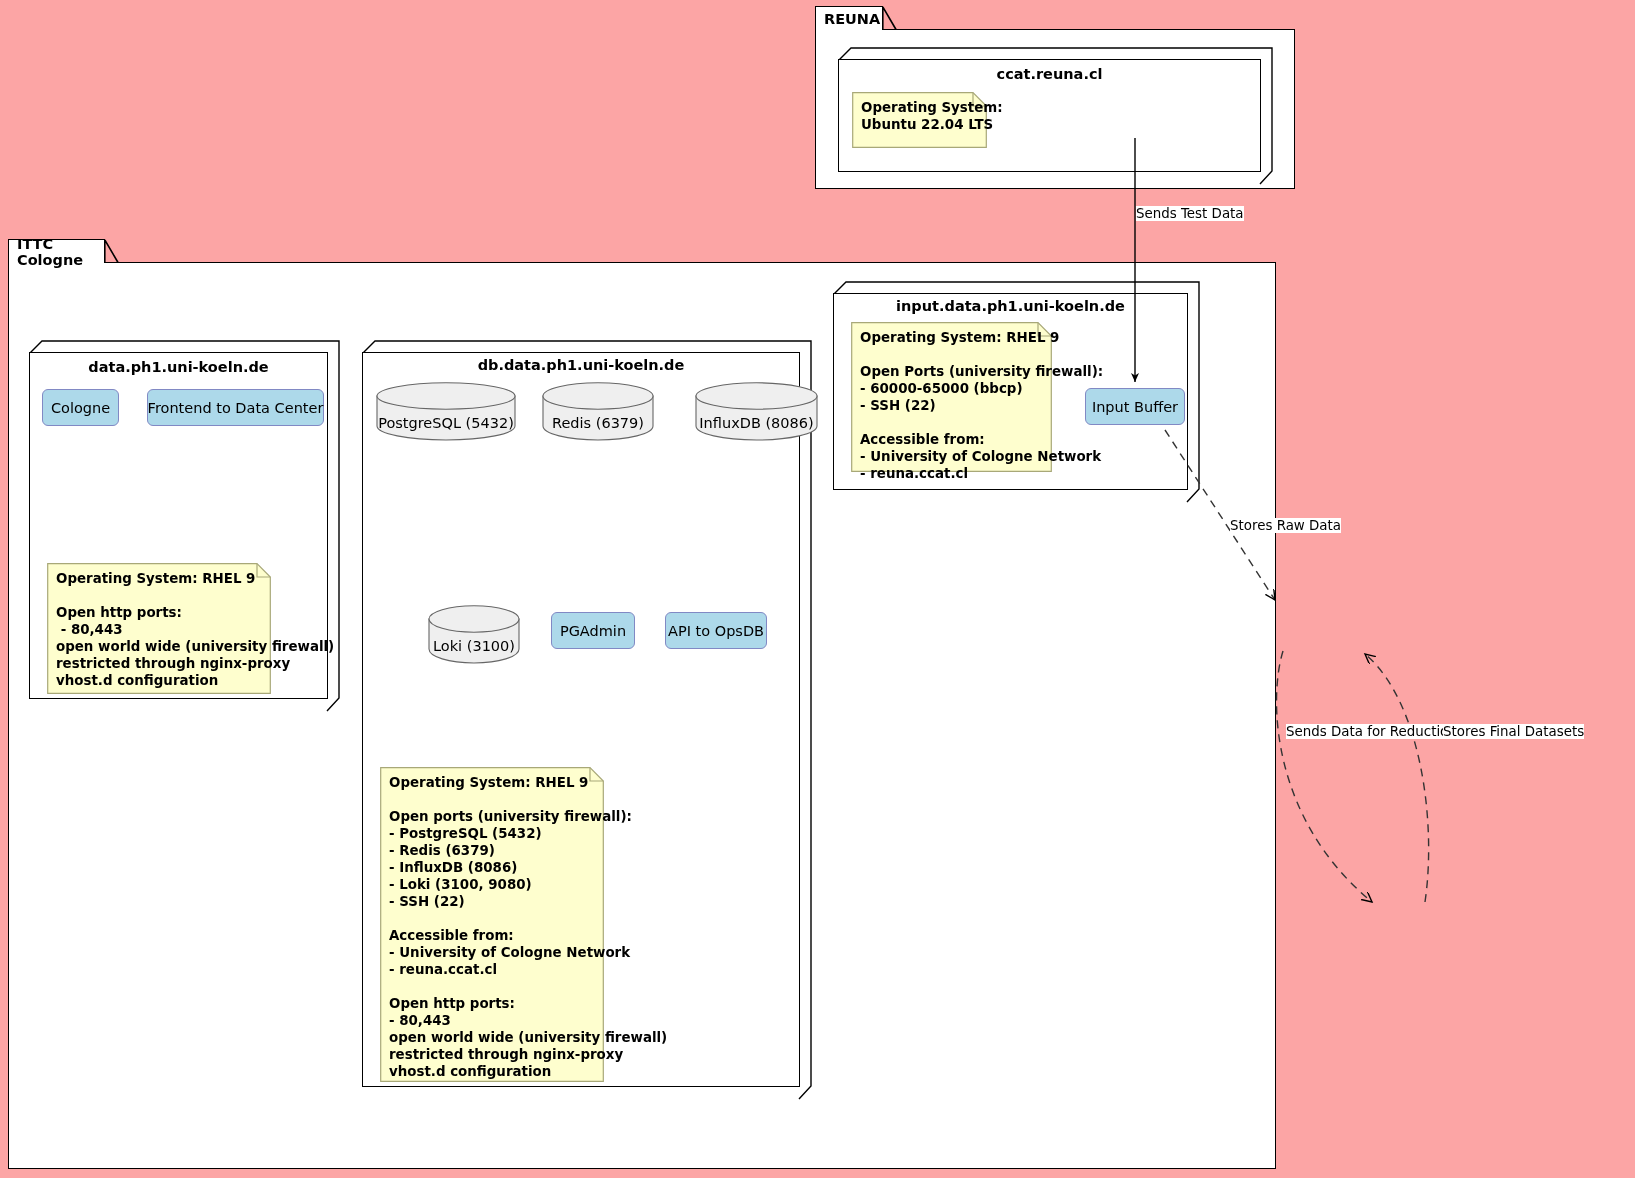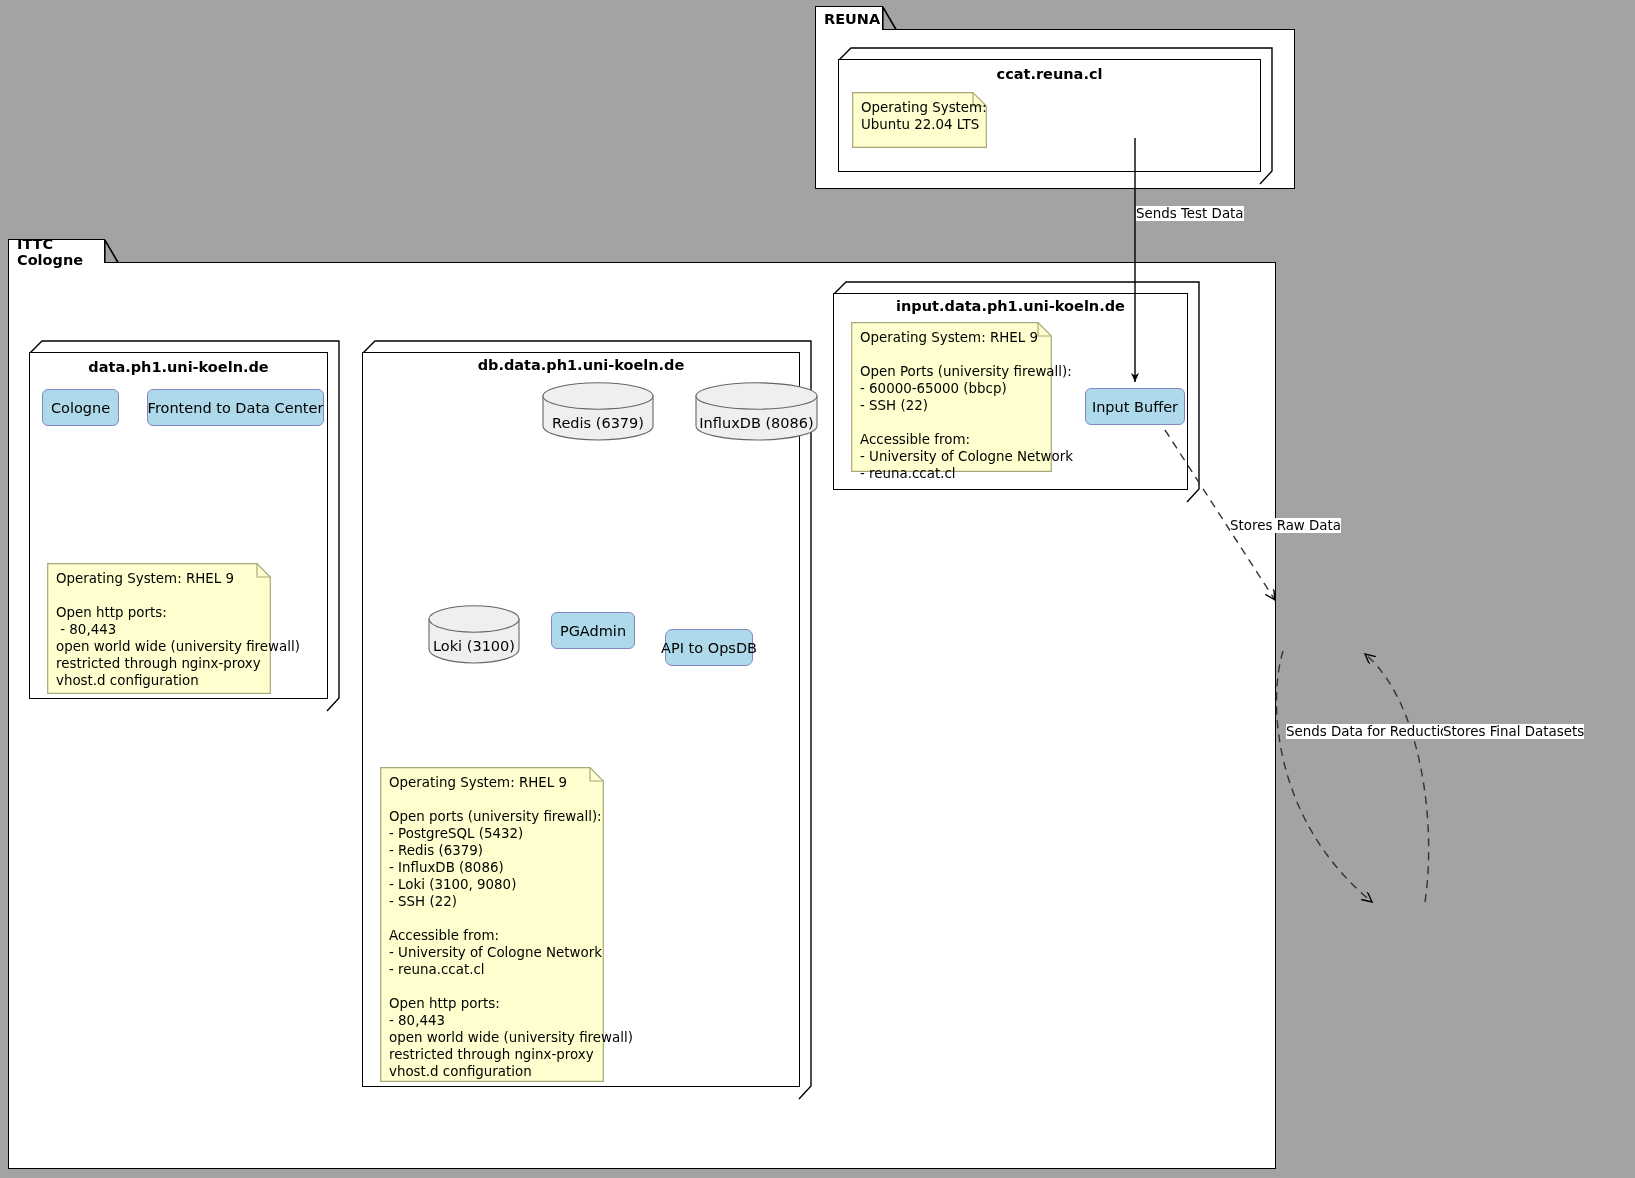--- a/index.html
+++ b/index.html
@@ -4,21 +4,21 @@
 <style>
   html, body {
     margin: 0;
     padding: 0;
     background: #ffffff;
   }
   #canvas {
     position: relative;
     width: 1635px;
     height: 1178px;
-    background: #a3a3a3;
+    background: #fca5a5;
     font-family: "DejaVu Sans", "Liberation Sans", sans-serif;
     overflow: hidden;
   }
 
   
   .pkg {
     position: absolute;
     box-sizing: border-box;
   }
   .pkg-tab {
@@ -114,20 +114,21 @@
     text-align: center;
     font-size: 14.5px;
     color: #000;
     white-space: nowrap;
   }
 
   
   .note {
     position: absolute;
     z-index: 6;
+    font-weight: bold;
   }
   .note svg { position:absolute; left:0; top:0; overflow: visible; }
   .note-text {
     position: absolute;
     left: 9px;
     top: 7px;
     font-size: 13.4px;
     line-height: 17px;
     color: #000;
     white-space: pre;
@@ -259,20 +260,27 @@
 
   <div class="node" style="left:362px; top:340px; width:450px; height:760px;">
     <div class="node-3d">
       <svg width="450" height="760" viewBox="0 0 450 760">
         <path d="M1,13 L13,1 L449,1 L449,746 L437,759" fill="#ffffff" stroke="#000" stroke-width="1.4"></path>
       </svg>
     </div>
     <div class="node-face" style="top:12px; width:438px; height:735px;"></div>
     <div class="node-title" style="top:17px; width:438px;">db.data.ph1.uni-koeln.de</div>
 
+    <div class="db" style="left:14px; top:42px; width:140px; height:58px;">
+      <svg width="140" height="58" viewBox="0 0 140 58">
+        <path d="M1,14 L1,44 A69,14 0 0 0 139,44 L139,14 Z" fill="#EFEFEF" stroke="#666" stroke-width="1.1"></path>
+        <ellipse cx="70" cy="14" rx="69" ry="13.2" fill="#EFEFEF" stroke="#666" stroke-width="1.1"></ellipse>
+      </svg>
+      <div class="db-label" style="top:33px;">PostgreSQL (5432)</div>
+    </div>
 
     <div class="db" style="left:180px; top:42px; width:112px; height:58px;">
       <svg width="112" height="58" viewBox="0 0 112 58">
         <path d="M1,14 L1,44 A55,14 0 0 0 111,44 L111,14 Z" fill="#EFEFEF" stroke="#666" stroke-width="1.1"></path>
         <ellipse cx="56" cy="14" rx="55" ry="13.2" fill="#EFEFEF" stroke="#666" stroke-width="1.1"></ellipse>
       </svg>
       <div class="db-label" style="top:33px;">Redis (6379)</div>
     </div>
 
     <div class="db" style="left:313px; top:42px; width:123px; height:58px;margin-left:20px;">
@@ -287,21 +295,21 @@
       <svg width="92" height="58" viewBox="0 0 92 58">
         <path d="M1,14 L1,44 A45,14 0 0 0 91,44 L91,14 Z" fill="#EFEFEF" stroke="#666" stroke-width="1.1"></path>
         <ellipse cx="46" cy="14" rx="45" ry="13.2" fill="#EFEFEF" stroke="#666" stroke-width="1.1"></ellipse>
       </svg>
       <div class="db-label" style="top:33px;">Loki (3100)</div>
     </div>
 
     <div class="component" style="left:189px; top:272px; width:84px; height:37px;">
       <span>PGAdmin</span>
     </div>
-    <div class="component" style="left:303px; top:289px; width:88px; height:37px;border-radius:7px;">
+    <div class="component" style="left:303px; top:272px; width:102px; height:37px;">
       <span>API to OpsDB</span>
     </div>
 
     <div class="note" style="left:18px; top:427px; width:224px; height:315px;">
       <svg width="224" height="315" viewBox="0 0 224 315">
         <path d="M0.7,0.7 L210,0.7 L223.3,14 L223.3,314.3 L0.7,314.3 Z" fill="#FEFECE" stroke="#A8A878" stroke-width="1.2"></path>
         <path d="M210,0.7 L210,14 L223.3,14" fill="none" stroke="#A8A878" stroke-width="1.2"></path>
       </svg>
       <div class="note-text">Operating System: RHEL 9
 

